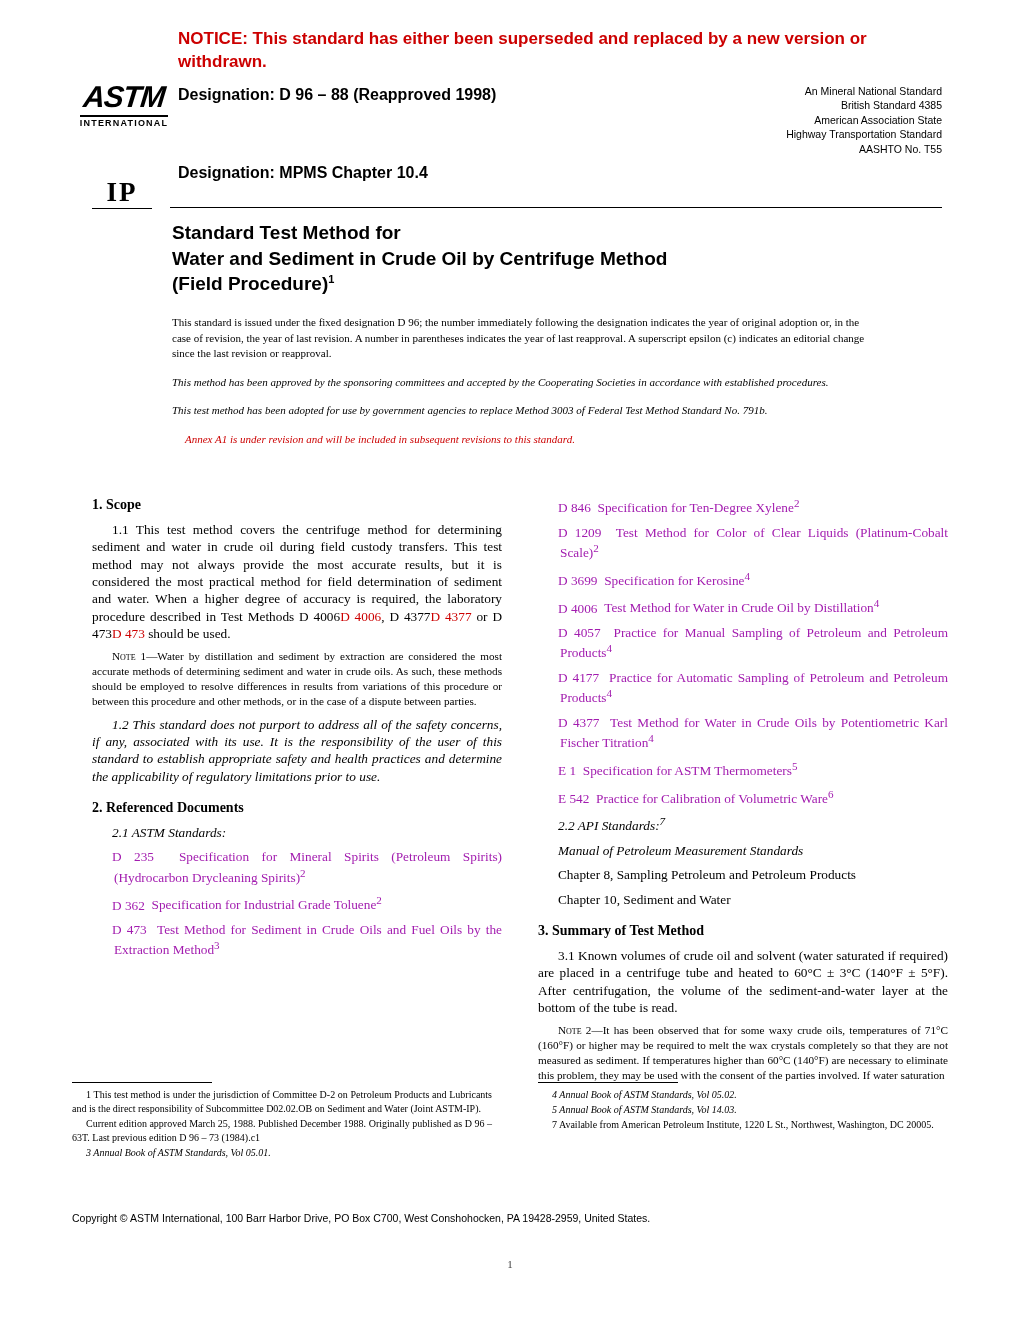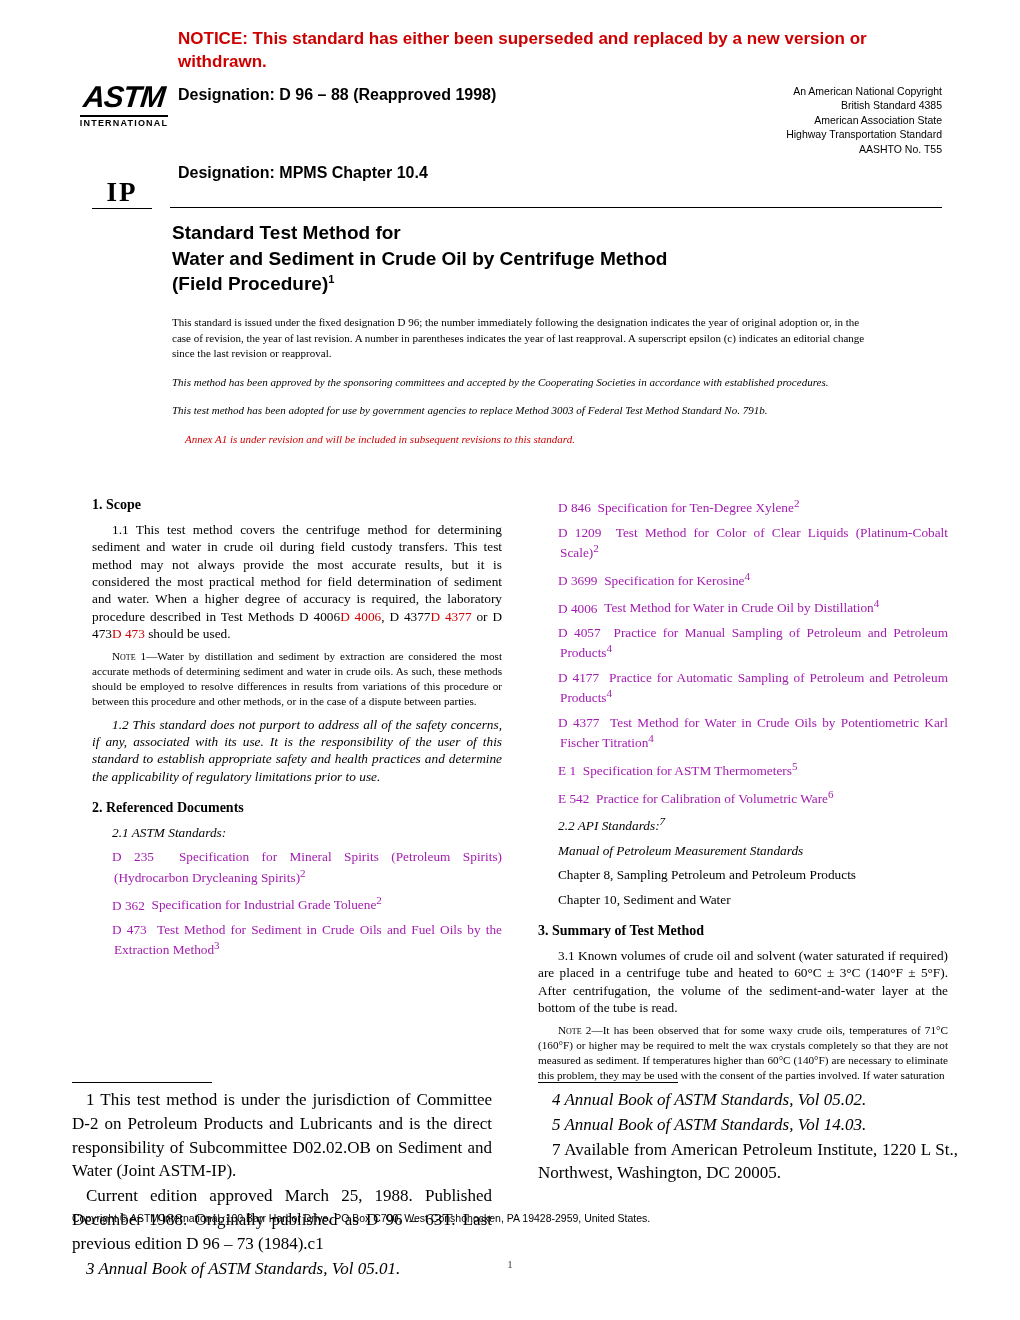--- a/index.html
+++ b/index.html
@@ -196,21 +196,21 @@
   .fn-rule-right {
     position: absolute;
     left: 538px;
     top: 1082px;
     width: 140px;
     border-top: 1px solid #000;
   }
   .footnotes {
     position: absolute;
     width: 420px;
-    font-size: 17px;
+    font-size: 10px;
     line-height: 1.4;
     text-align: justify;
   }
   .fn-left { left: 72px; top: 1088px; }
   .fn-right { left: 538px; top: 1088px; }
   .footnotes p { margin: 0 0 1px 0; text-indent: 14px; }
   .footnotes .it { font-style: italic; }
 
   .copyright {
     position: absolute;
@@ -245,21 +245,21 @@
 
   <div class="ip-logo">
     <div>IP</div>
     <div class="ip-rule"></div>
   </div>
 
   <div class="designation-1">Designation: D 96 – 88 (Reapproved 1998)</div>
   <div class="designation-2">Designation: MPMS Chapter 10.4</div>
 
   <div class="right-meta">
-    <div>An American National Copyright</div>
+    <div>An Mineral National Standard</div>
     <div>British Standard 4385</div>
     <div>American Association State</div>
     <div>Highway Transportation Standard</div>
     <div>AASHTO No. T55</div>
   </div>
 
   <div class="header-rule"></div>
 
   <div class="title">
     <div>Standard Test Method for</div>

